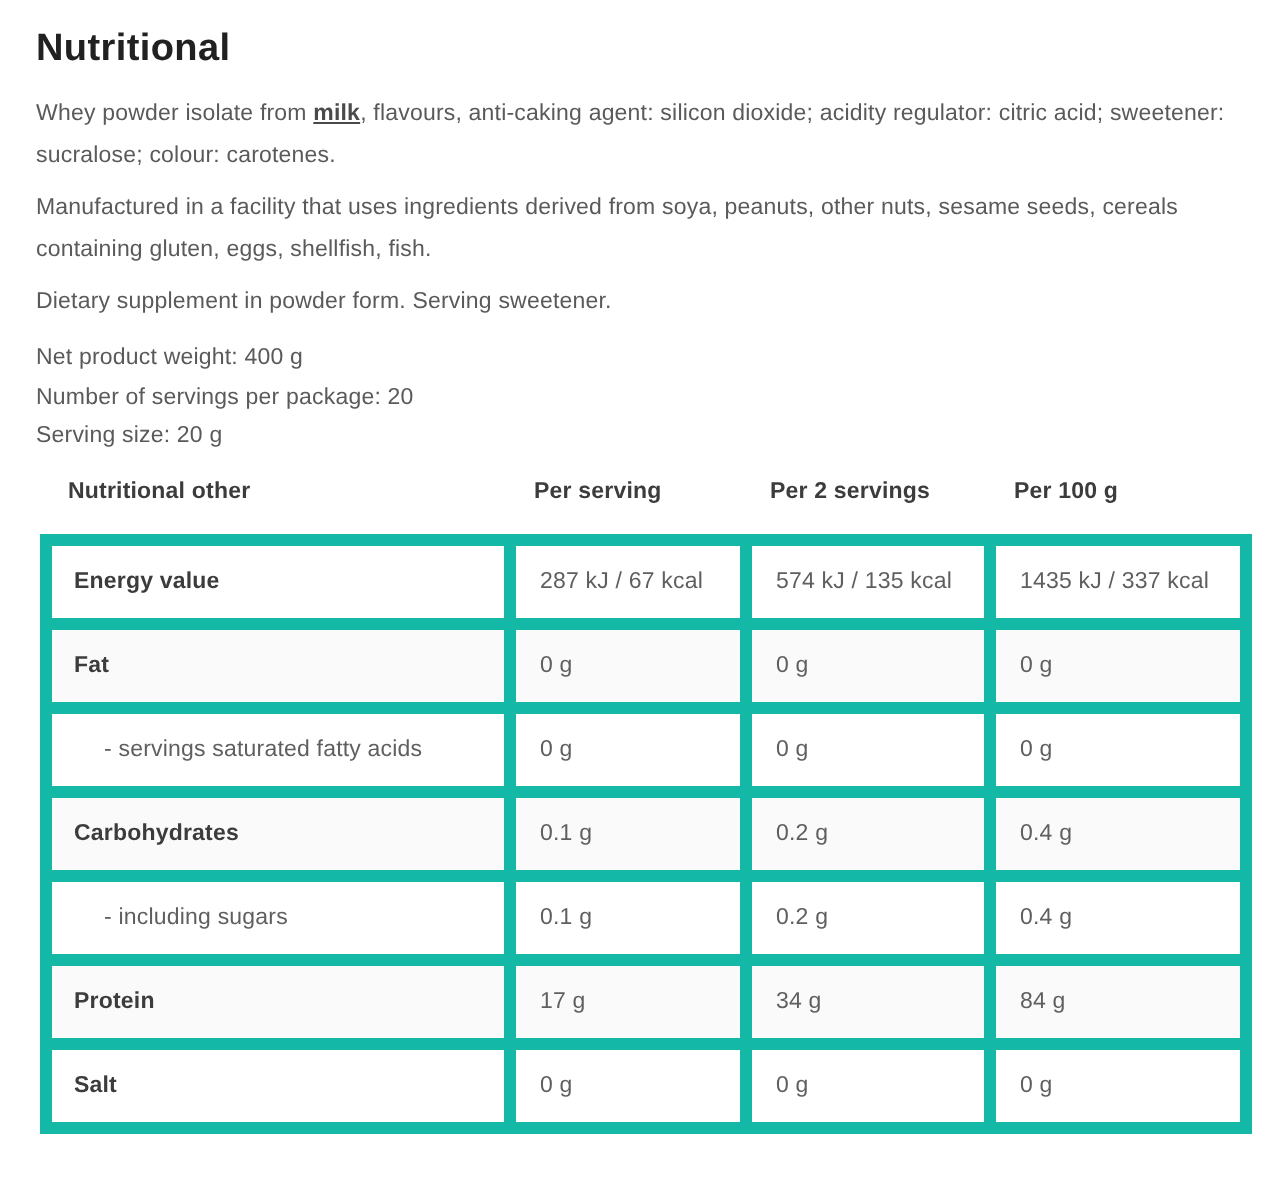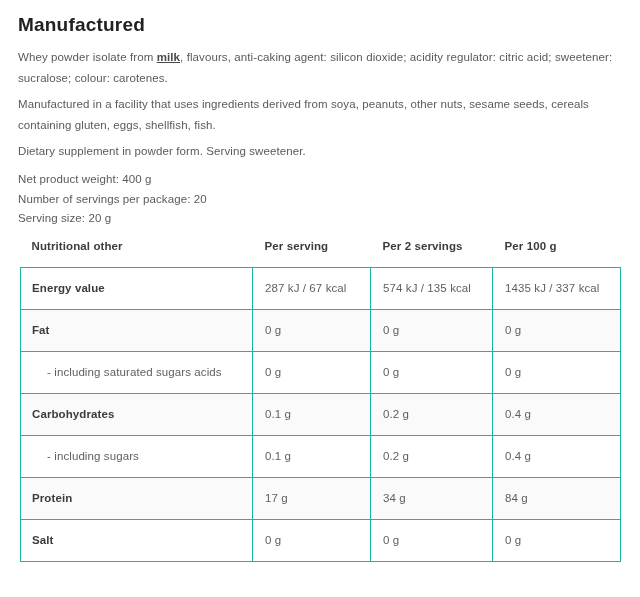--- a/index.html
+++ b/index.html
@@ -45,21 +45,21 @@
   thead th {
     font-size: 11.5px;
     font-weight: 700;
     color: #3c3c3c;
     text-align: left;
     padding: 4px 0 15px 12px;
     letter-spacing: 0.1px;
   }
   thead th:first-child { padding-left: 11px; }
   tbody td {
-    border: 1px solid #14b8a6;
+    border: 6px solid #14b8a6;
     height: 42px;
     font-size: 11.5px;
     color: #5f5f5f;
     padding-left: 12px;
     vertical-align: middle;
     letter-spacing: 0.1px;
     background: #ffffff;
   }
   tbody tr:nth-child(even) td { background: #fafafa; }
   tbody td.label-cell {
@@ -70,21 +70,21 @@
   tbody td.label-cell.indent {
     font-weight: 400;
     color: #5f5f5f;
     padding-left: 26px;
   }
 </style>
 </head>
 <body>
 
 <div id="ingredients-block">
-  <h2 class="section-title">Manufactured</h2>
+  <h2 class="section-title">Nutritional</h2>
   <p class="para"><span>Whey powder isolate from </span><b>milk</b><span>, flavours, anti-caking agent: silicon dioxide; acidity regulator: citric acid; sweetener: sucralose; colour: carotenes.</span></p>
   <p class="para">Manufactured in a facility that uses ingredients derived from soya, peanuts, other nuts, sesame seeds, cereals containing gluten, eggs, shellfish, fish.</p>
   <p class="para">Dietary supplement in powder form. Serving sweetener.</p>
 </div>
 
 <div id="nutrition-block">
   <div class="meta-block">
     <div class="meta-line">Net product weight: 400 g</div>
     <div class="meta-line">Number of servings per package: 20</div>
     <div class="meta-line">Serving size: 20 g</div>
@@ -112,21 +112,21 @@
     <td>574 kJ / 135 kcal</td>
     <td>1435 kJ / 337 kcal</td>
   </tr>
         <tr>
     <td class="label-cell">Fat</td>
     <td>0 g</td>
     <td>0 g</td>
     <td>0 g</td>
   </tr>
         <tr>
-    <td class="label-cell indent">- including saturated sugars acids</td>
+    <td class="label-cell indent">- servings saturated fatty acids</td>
     <td>0 g</td>
     <td>0 g</td>
     <td>0 g</td>
   </tr>
         <tr>
     <td class="label-cell">Carbohydrates</td>
     <td>0.1 g</td>
     <td>0.2 g</td>
     <td>0.4 g</td>
   </tr>

